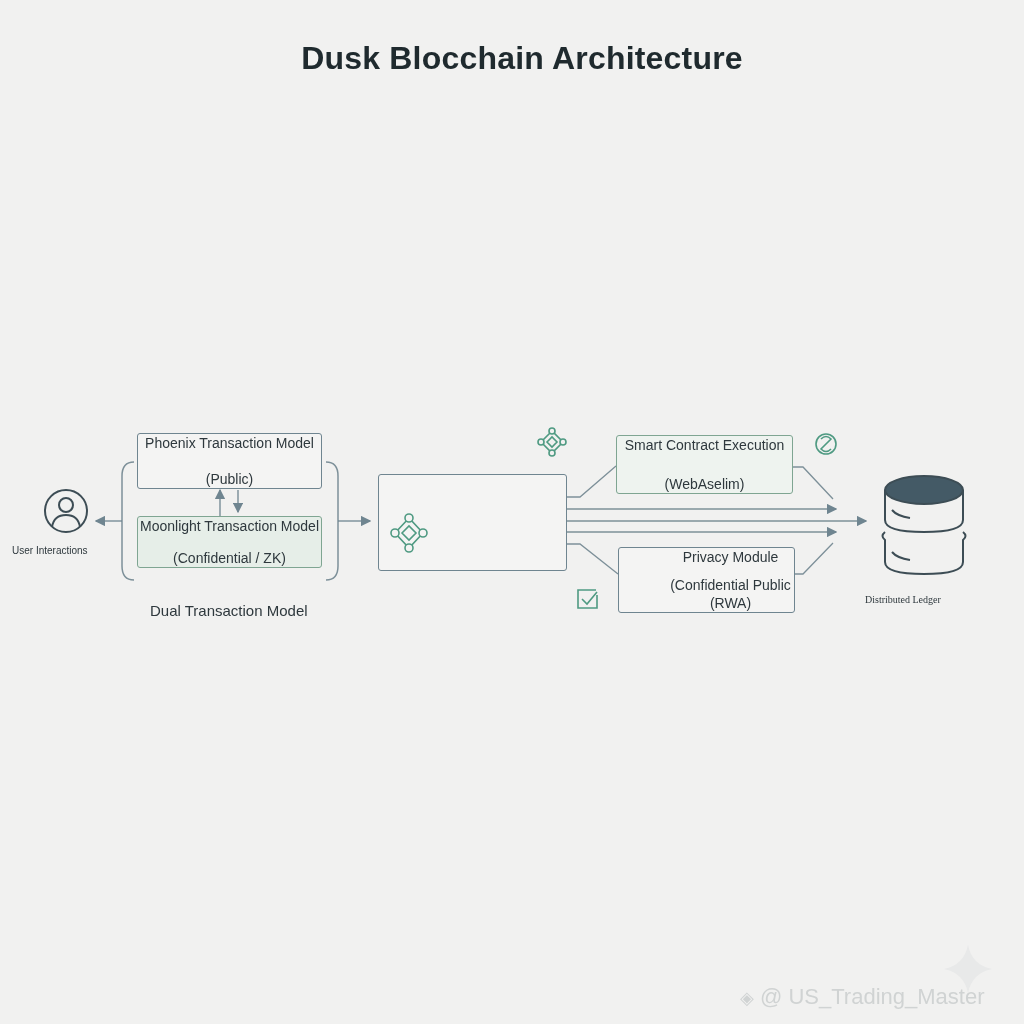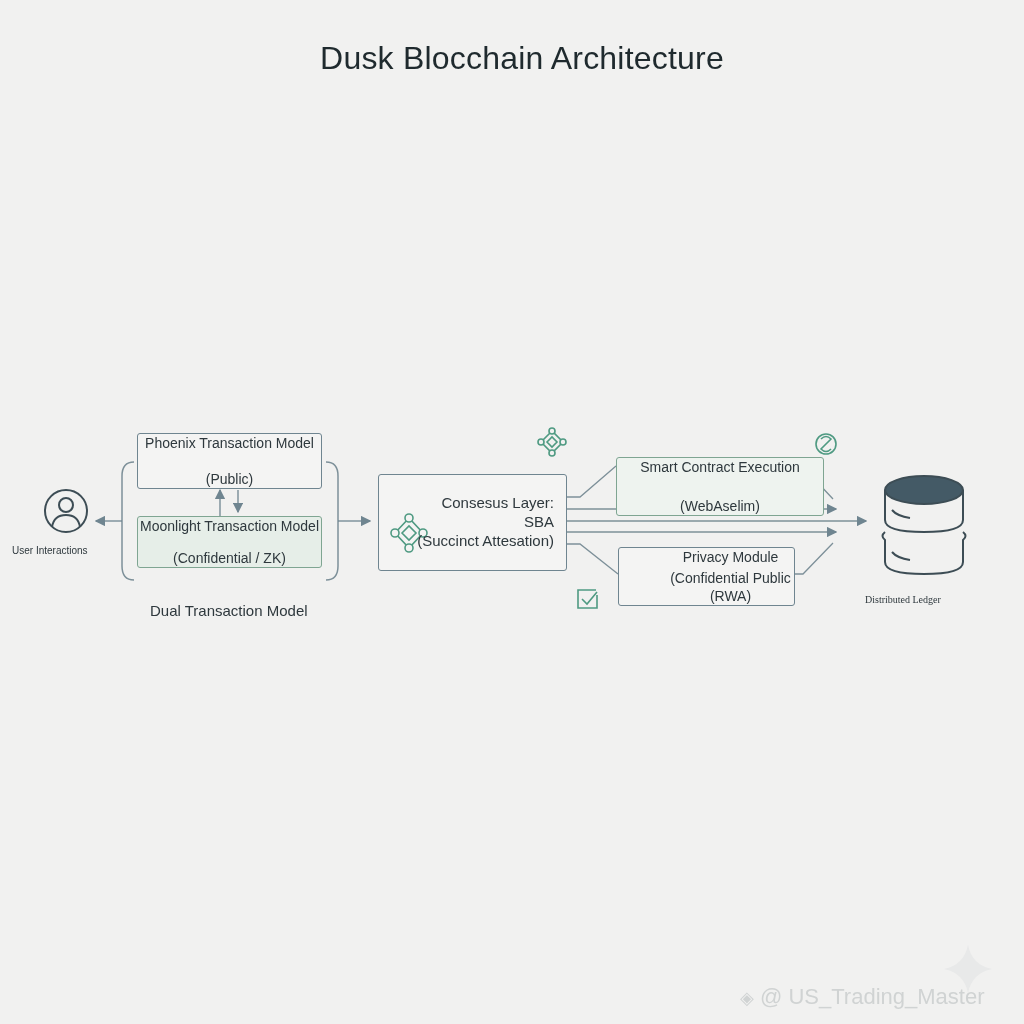--- a/index.html
+++ b/index.html
@@ -4,21 +4,21 @@
 <style>
   html, body { margin: 0; padding: 0; }
   body {
     width: 1024px; height: 1024px; position: relative; overflow: hidden;
     background: #f1f1f0;
     font-family: "Liberation Sans", "DejaVu Sans", sans-serif;
     color: #2b3338;
   }
   .title {
     position: absolute; left: 0; right: 0; top: 40px;
-    text-align: center; font-size: 32px; font-weight: normal; color: #1f2a2e;
+    text-align: center; font-size: 32px; font-weight: bold; color: #1f2a2e;
     letter-spacing: 0.2px;
     padding-left: 20px;
   }
   svg.diagram { position: absolute; left: 0; top: 0; }
   .box {
     position: absolute; box-sizing: border-box;
     border: 1.5px solid #6f8590; border-radius: 3px;
     display: flex; flex-direction: column; align-items: center; justify-content: space-between;
     font-size: 14px; line-height: 18px; text-align: center; color: #2e383d;
     background: #f4f4f3;
@@ -120,33 +120,28 @@
   <svg width="40" height="40" style="position:absolute; left:10px; top:38px;">
     <g fill="none" stroke="#4f9a82" stroke-width="1.6">
       <path d="M20,5 L6,20 L20,35 L34,20 Z"></path>
       <path d="M13,20 L20,13 L27,20 L20,27 Z"></path>
       <circle cx="20" cy="5" r="4" fill="#f4f4f3"></circle>
       <circle cx="6" cy="20" r="4" fill="#f4f4f3"></circle>
       <circle cx="34" cy="20" r="4" fill="#f4f4f3"></circle>
       <circle cx="20" cy="35" r="4" fill="#f4f4f3"></circle>
     </g>
   </svg>
-  <div class="consensus-text">
-    <div>Consesus Layer:</div>
-    <div>SBA</div>
-    <div>(Succinct Attesation)</div>
-  </div>
 </div>
 
-<div class="box light" style="left:616px; top:435px; width:208px; height:59px;margin-top:22px;">
+<div class="box light" style="left:616px; top:435px; width:177px; height:59px;">
   <span>Smart Contract Execution</span>
   <span>(WebAselim)</span>
 </div>
 
-<div class="box" style="left:618px; top:547px; width:177px; height:59px;padding-left:48px;">
+<div class="box" style="left:618px; top:547px; width:177px; height:66px;padding-left:48px;">
   <span>Privacy Module</span>
   <span>(Confidential Public (RWA)</span>
 </div>
 
 <div class="label" style="left:865px; top:594px;font-family:Liberation Serif, serif;">Distributed Ledger</div>
 
 <div class="watermark">
   <span style="font-size:18px;">◈</span>
   <span>@ US_Trading_Master</span>
 </div>

